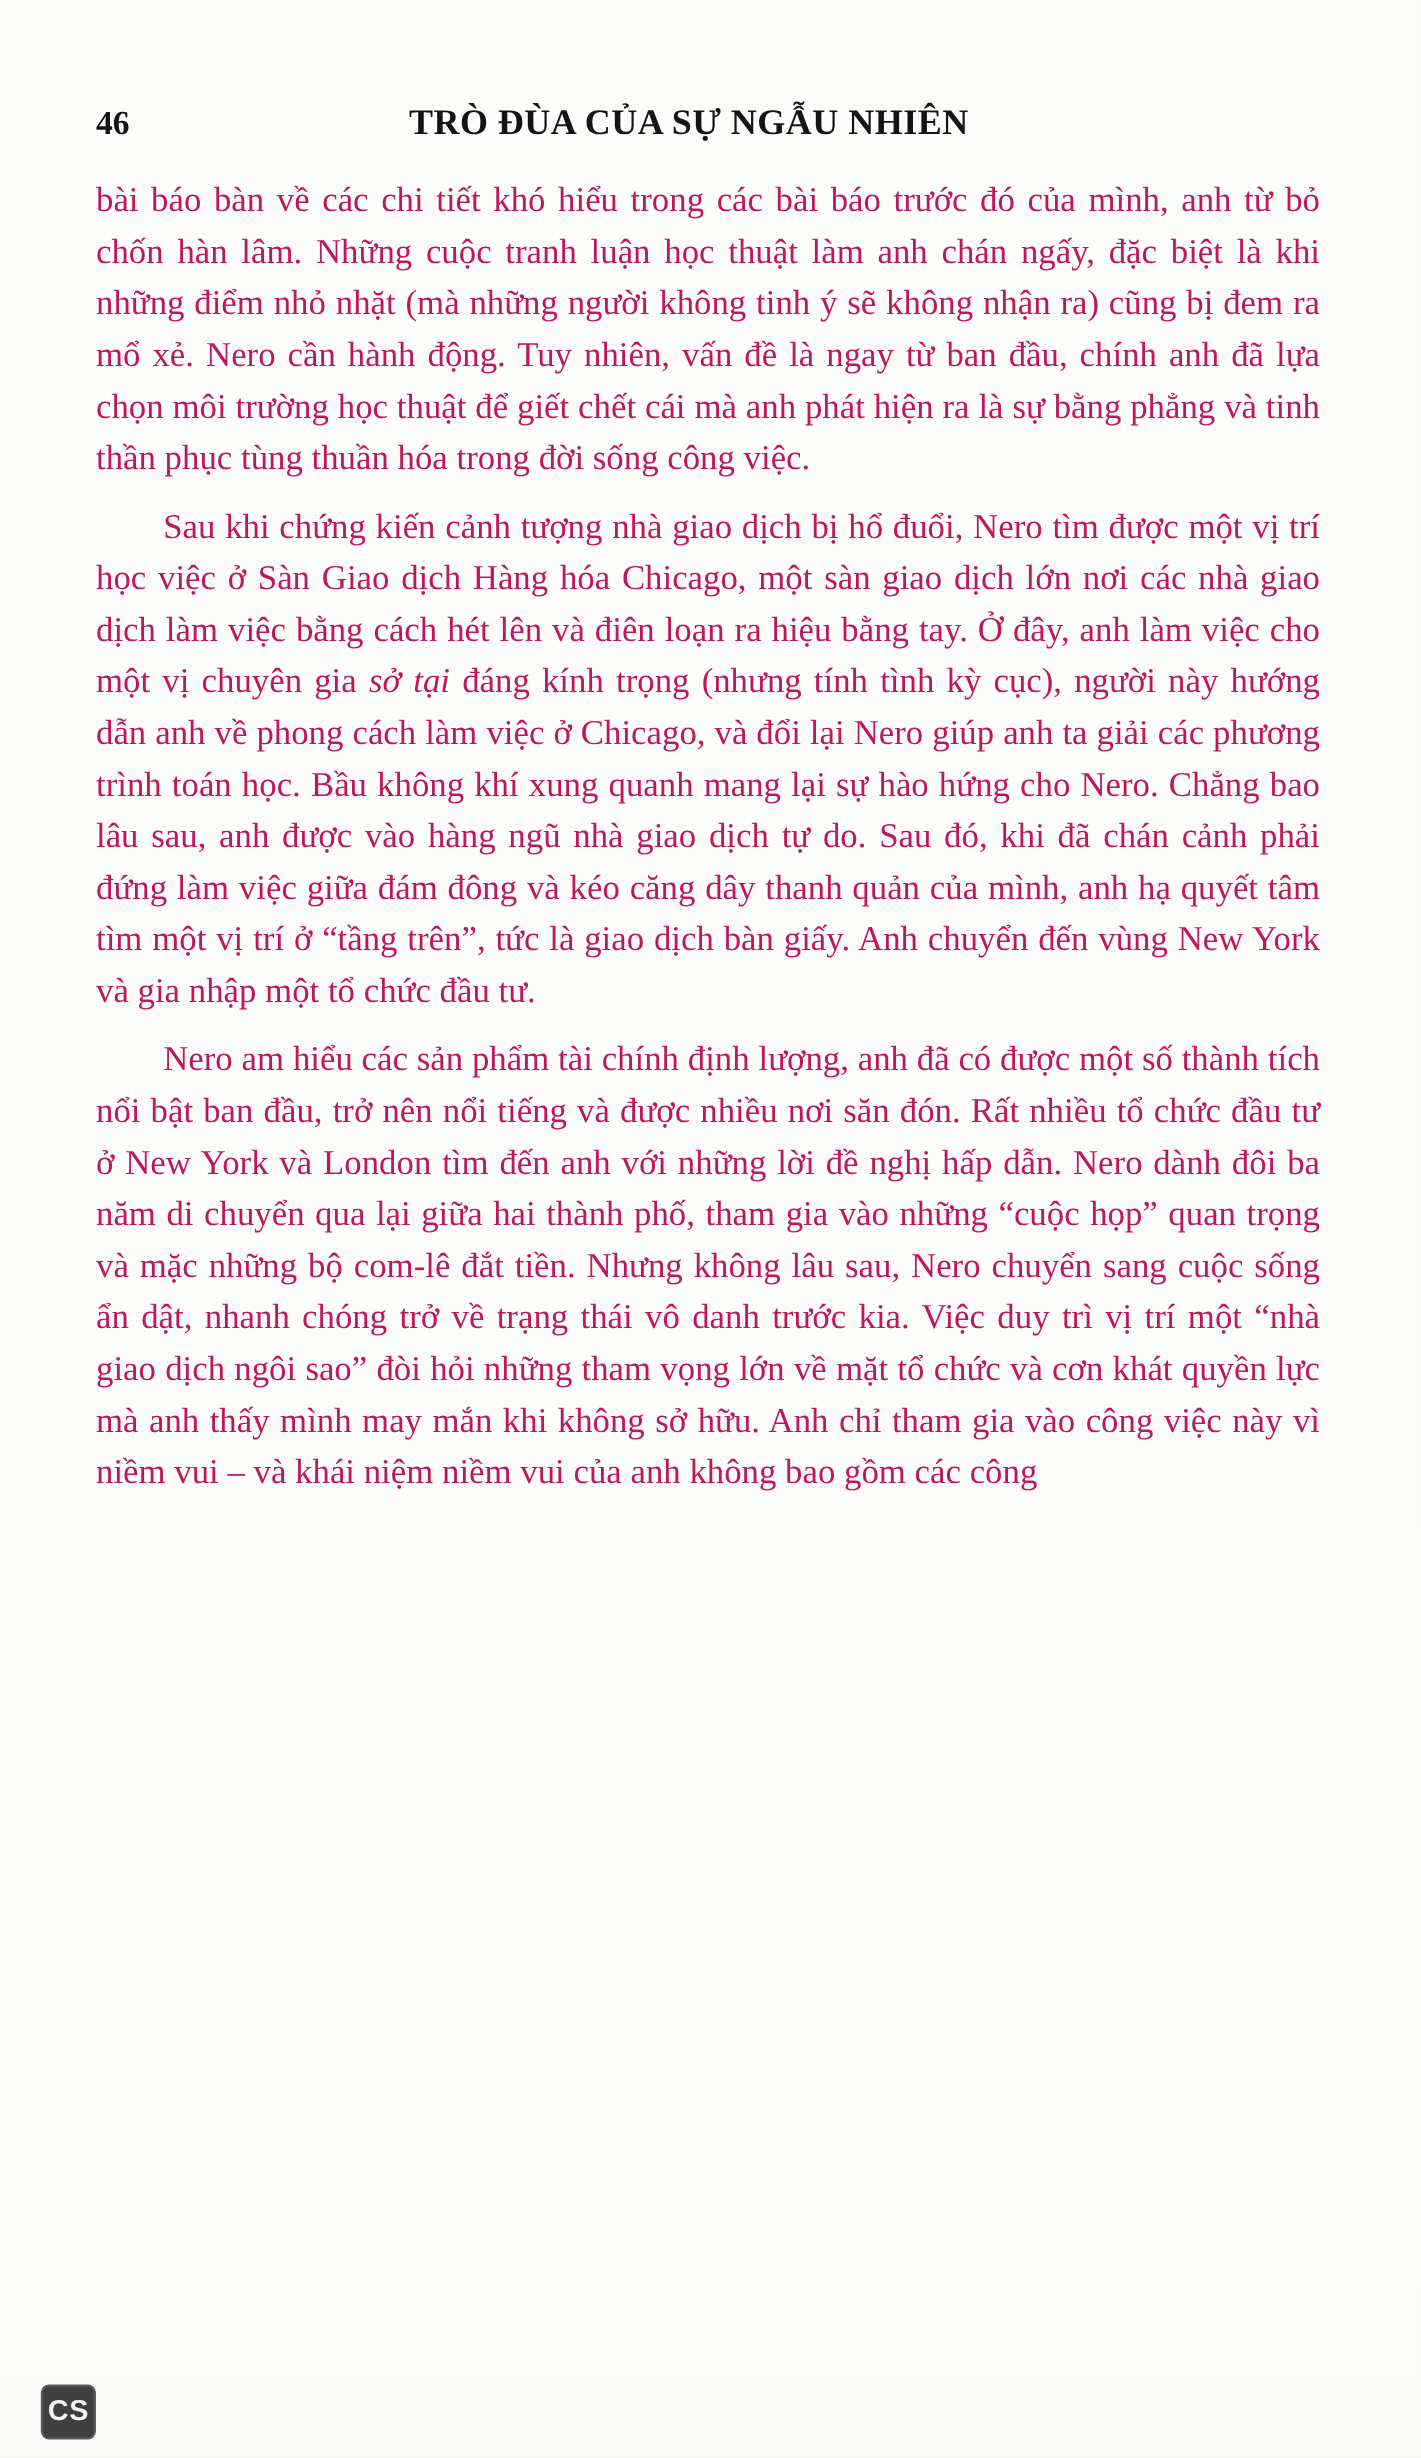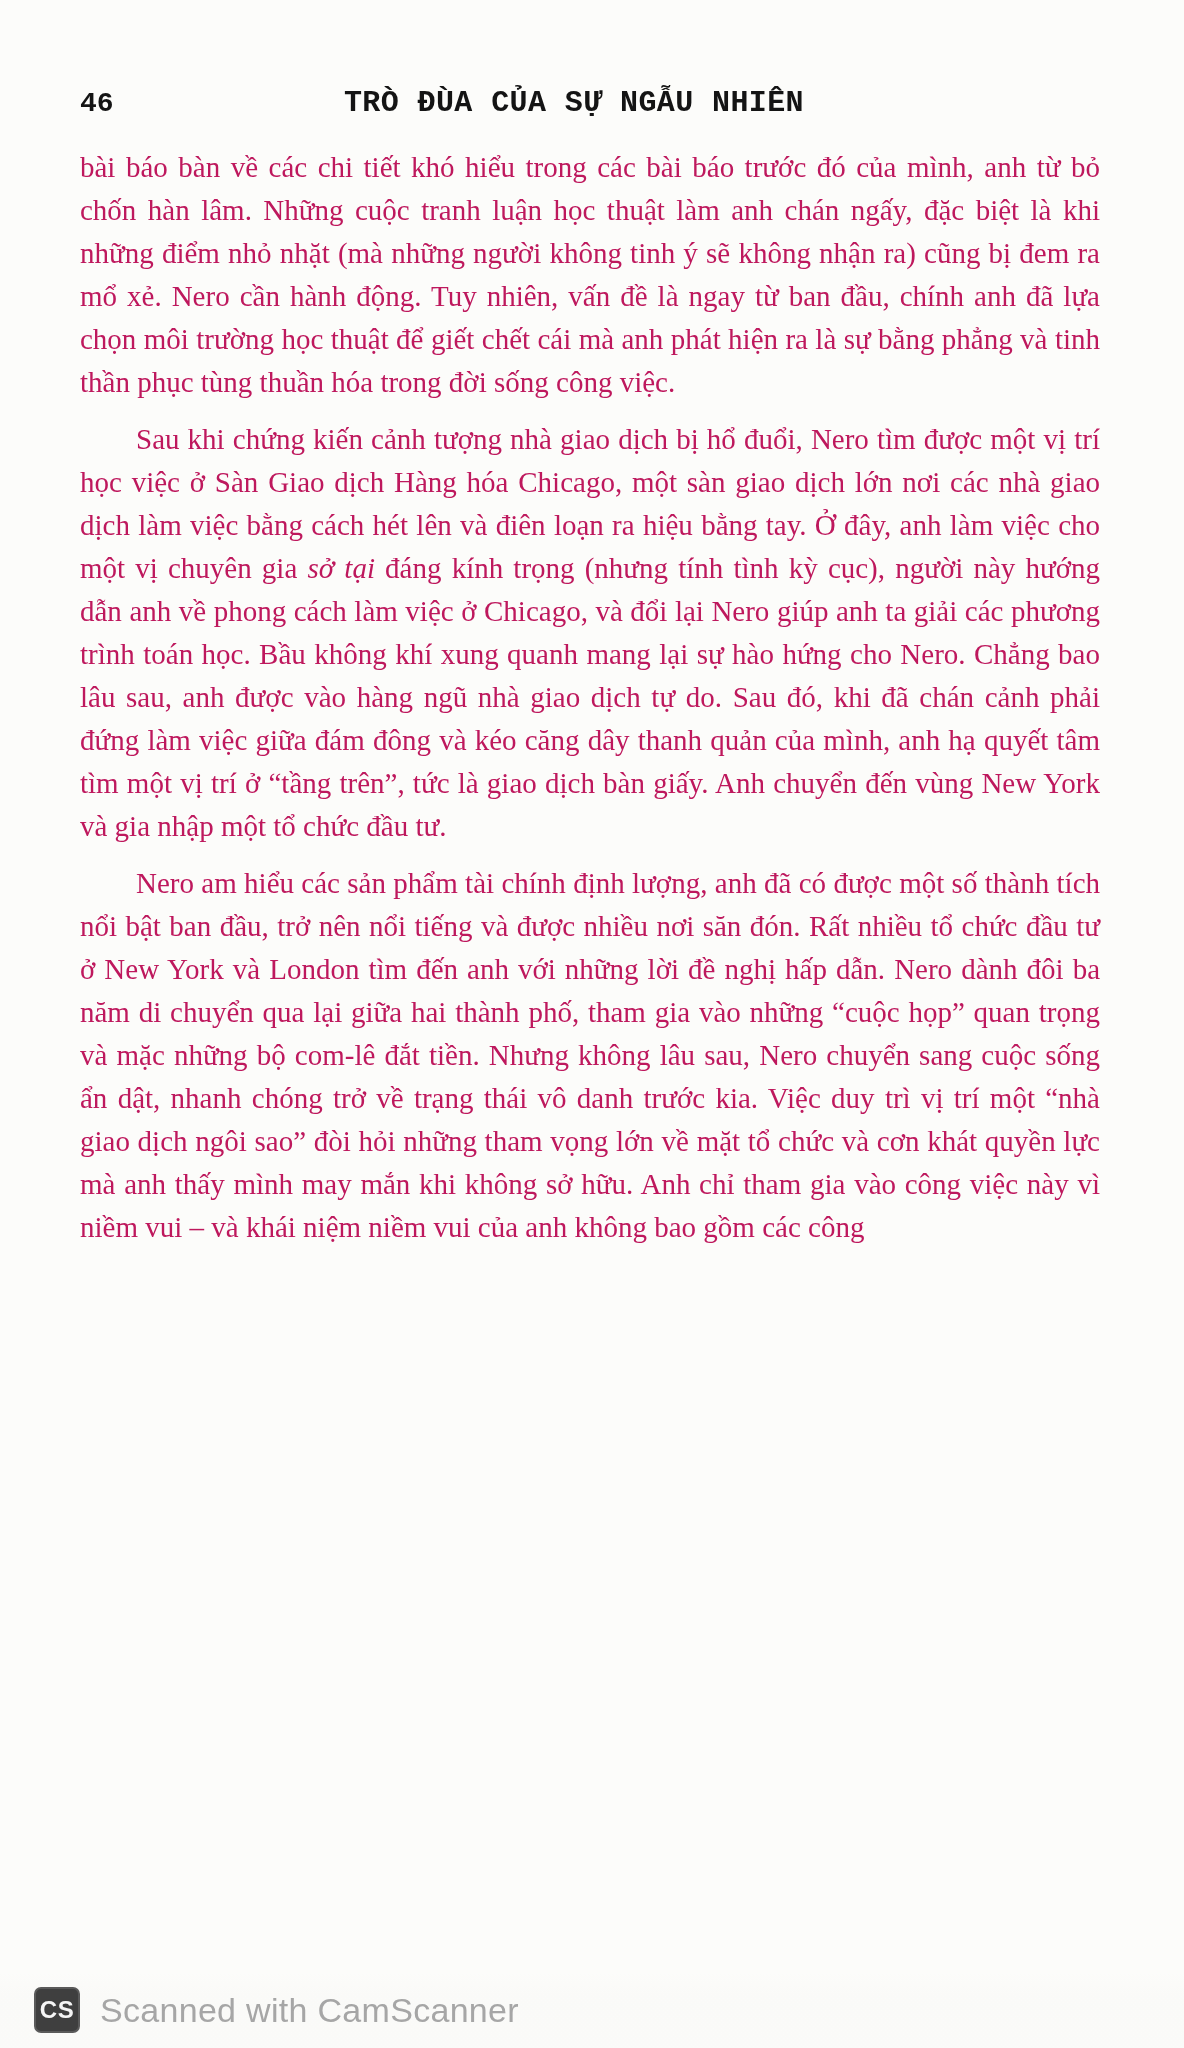--- a/index.html
+++ b/index.html
@@ -15,21 +15,21 @@
     height: 2048px;
     background: #fcfcfa;
     overflow: hidden;
     color: #1b1b1b;
     box-sizing: border-box;
   }
   .page-header {
     display: flex;
     align-items: baseline;
     padding: 86px 86px 0 80px;
-    font-family: Liberation Mono, monospace;
+    font-family: Liberation Serif, serif;
     font-weight: bold;
     color: #141414;
   }
   .page-number {
     font-size: 28px;
     width: 90px;
     flex: 0 0 auto;
   }
   .page-title {
     flex: 1 1 auto;
@@ -56,21 +56,20 @@
     font-style: italic;
   }
   .scan-footer {
     position: absolute;
     left: 0;
     right: 0;
     bottom: 0;
     height: 76px;
     display: flex;
     align-items: center;
-    gap: 20px;
     padding-left: 34px;
     background: linear-gradient(to bottom, rgba(252,252,250,0), rgba(250,250,248,0.95) 30%);
     font-family: "Liberation Sans", sans-serif;
   }
   .cs-logo {
     width: 46px;
     height: 46px;
     border-radius: 7px;
     background: #3f3f3f;
     border: 2px solid #5a5a5a;
@@ -103,16 +102,15 @@
   <div class="content">
     <p><span>bài báo bàn về các chi tiết khó hiểu trong các bài báo trước đó của mình, anh từ bỏ chốn hàn lâm. Những cuộc tranh luận học thuật làm anh chán ngấy, đặc biệt là khi những điểm nhỏ nhặt (mà những người không tinh ý sẽ không nhận ra) cũng bị đem ra mổ xẻ. Nero cần hành động. Tuy nhiên, vấn đề là ngay từ ban đầu, chính anh đã lựa chọn môi trường học thuật để giết chết cái mà anh phát hiện ra là sự bằng phẳng và tinh thần phục tùng thuần hóa trong đời sống công việc.</span></p>
 
     <p class="indented"><span>Sau khi chứng kiến cảnh tượng nhà giao dịch bị hổ đuổi, Nero tìm được một vị trí học việc ở Sàn Giao dịch Hàng hóa Chicago, một sàn giao dịch lớn nơi các nhà giao dịch làm việc bằng cách hét lên và điên loạn ra hiệu bằng tay. Ở đây, anh làm việc cho một vị chuyên gia </span><span class="italic-term">sở tại</span><span> đáng kính trọng (nhưng tính tình kỳ cục), người này hướng dẫn anh về phong cách làm việc ở Chicago, và đổi lại Nero giúp anh ta giải các phương trình toán học. Bầu không khí xung quanh mang lại sự hào hứng cho Nero. Chẳng bao lâu sau, anh được vào hàng ngũ nhà giao dịch tự do. Sau đó, khi đã chán cảnh phải đứng làm việc giữa đám đông và kéo căng dây thanh quản của mình, anh hạ quyết tâm tìm một vị trí ở “tầng trên”, tức là giao dịch bàn giấy. Anh chuyển đến vùng New York và gia nhập một tổ chức đầu tư.</span></p>
 
     <p class="indented"><span>Nero am hiểu các sản phẩm tài chính định lượng, anh đã có được một số thành tích nổi bật ban đầu, trở nên nổi tiếng và được nhiều nơi săn đón. Rất nhiều tổ chức đầu tư ở New York và London tìm đến anh với những lời đề nghị hấp dẫn. Nero dành đôi ba năm di chuyển qua lại giữa hai thành phố, tham gia vào những “cuộc họp” quan trọng và mặc những bộ com-lê đắt tiền. Nhưng không lâu sau, Nero chuyển sang cuộc sống ẩn dật, nhanh chóng trở về trạng thái vô danh trước kia. Việc duy trì vị trí một “nhà giao dịch ngôi sao” đòi hỏi những tham vọng lớn về mặt tổ chức và cơn khát quyền lực mà anh thấy mình may mắn khi không sở hữu. Anh chỉ tham gia vào công việc này vì niềm vui – và khái niệm niềm vui của anh không bao gồm các công</span></p>
   </div>
 
   <div class="scan-footer">
     <div class="cs-logo">CS</div>
-    <div class="watermark-text">Scanned with CamScanner</div>
   </div>
 
 </div>
 
 </body></html>

